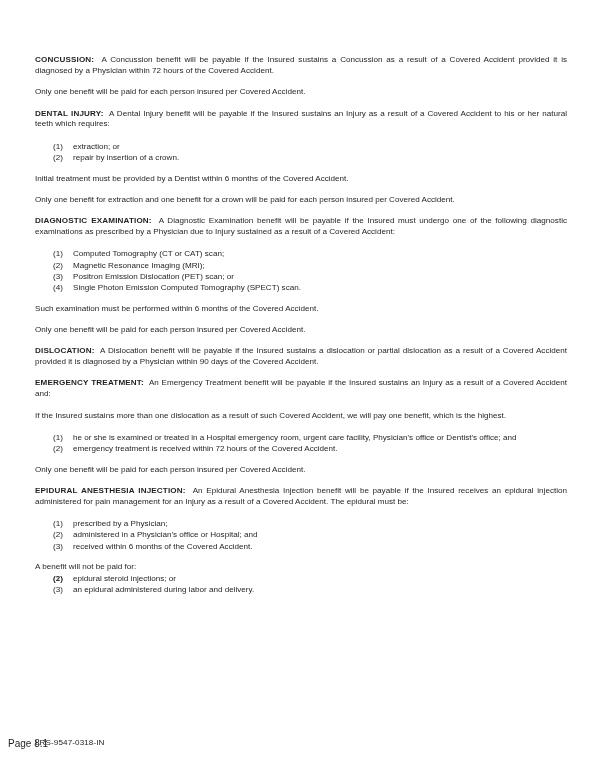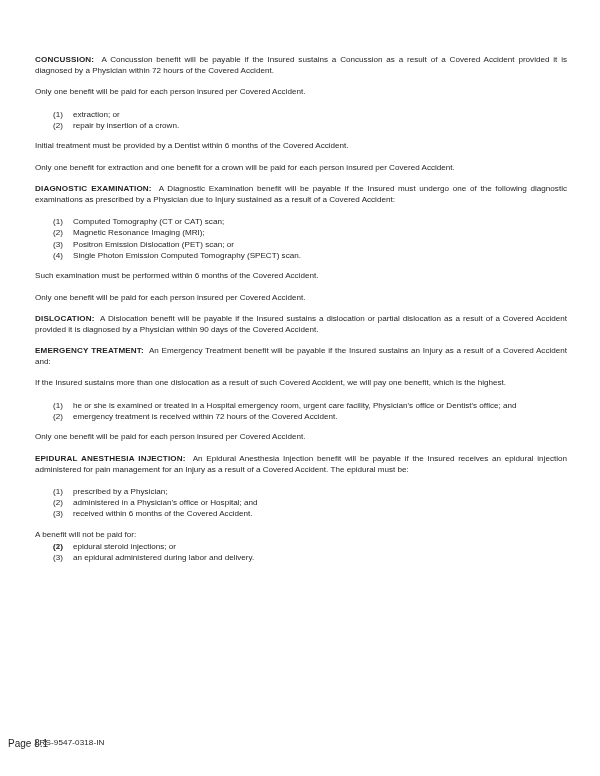--- a/index.html
+++ b/index.html
@@ -94,20 +94,23 @@
 <div class="page">
 
   <p class="body-text para">
     <span class="heading">CONCUSSION:</span><span class="heading-gap">&nbsp; </span><span>A Concussion benefit will be payable if the Insured sustains a Concussion as a result of a Covered Accident provided it is diagnosed by a Physician within 72 hours of the Covered Accident.</span>
   </p>
 
   <p class="body-text para">
     <span>Only one benefit will be paid for each person insured per Covered Accident.</span>
   </p>
 
+  <p class="body-text para">
+    <span class="heading">DENTAL INJURY:</span><span class="heading-gap">&nbsp; </span><span>A Dental Injury benefit will be payable if the Insured sustains an Injury as a result of a Covered Accident to his or her natural teeth which requires:</span>
+  </p>
 
   <ul class="num-list">
     <li class="num-item">
       <span class="num-marker">(1)</span>
       <span>extraction; or</span>
     </li>
     <li class="num-item">
       <span class="num-marker">(2)</span>
       <span>repair by insertion of a crown.</span>
     </li>

